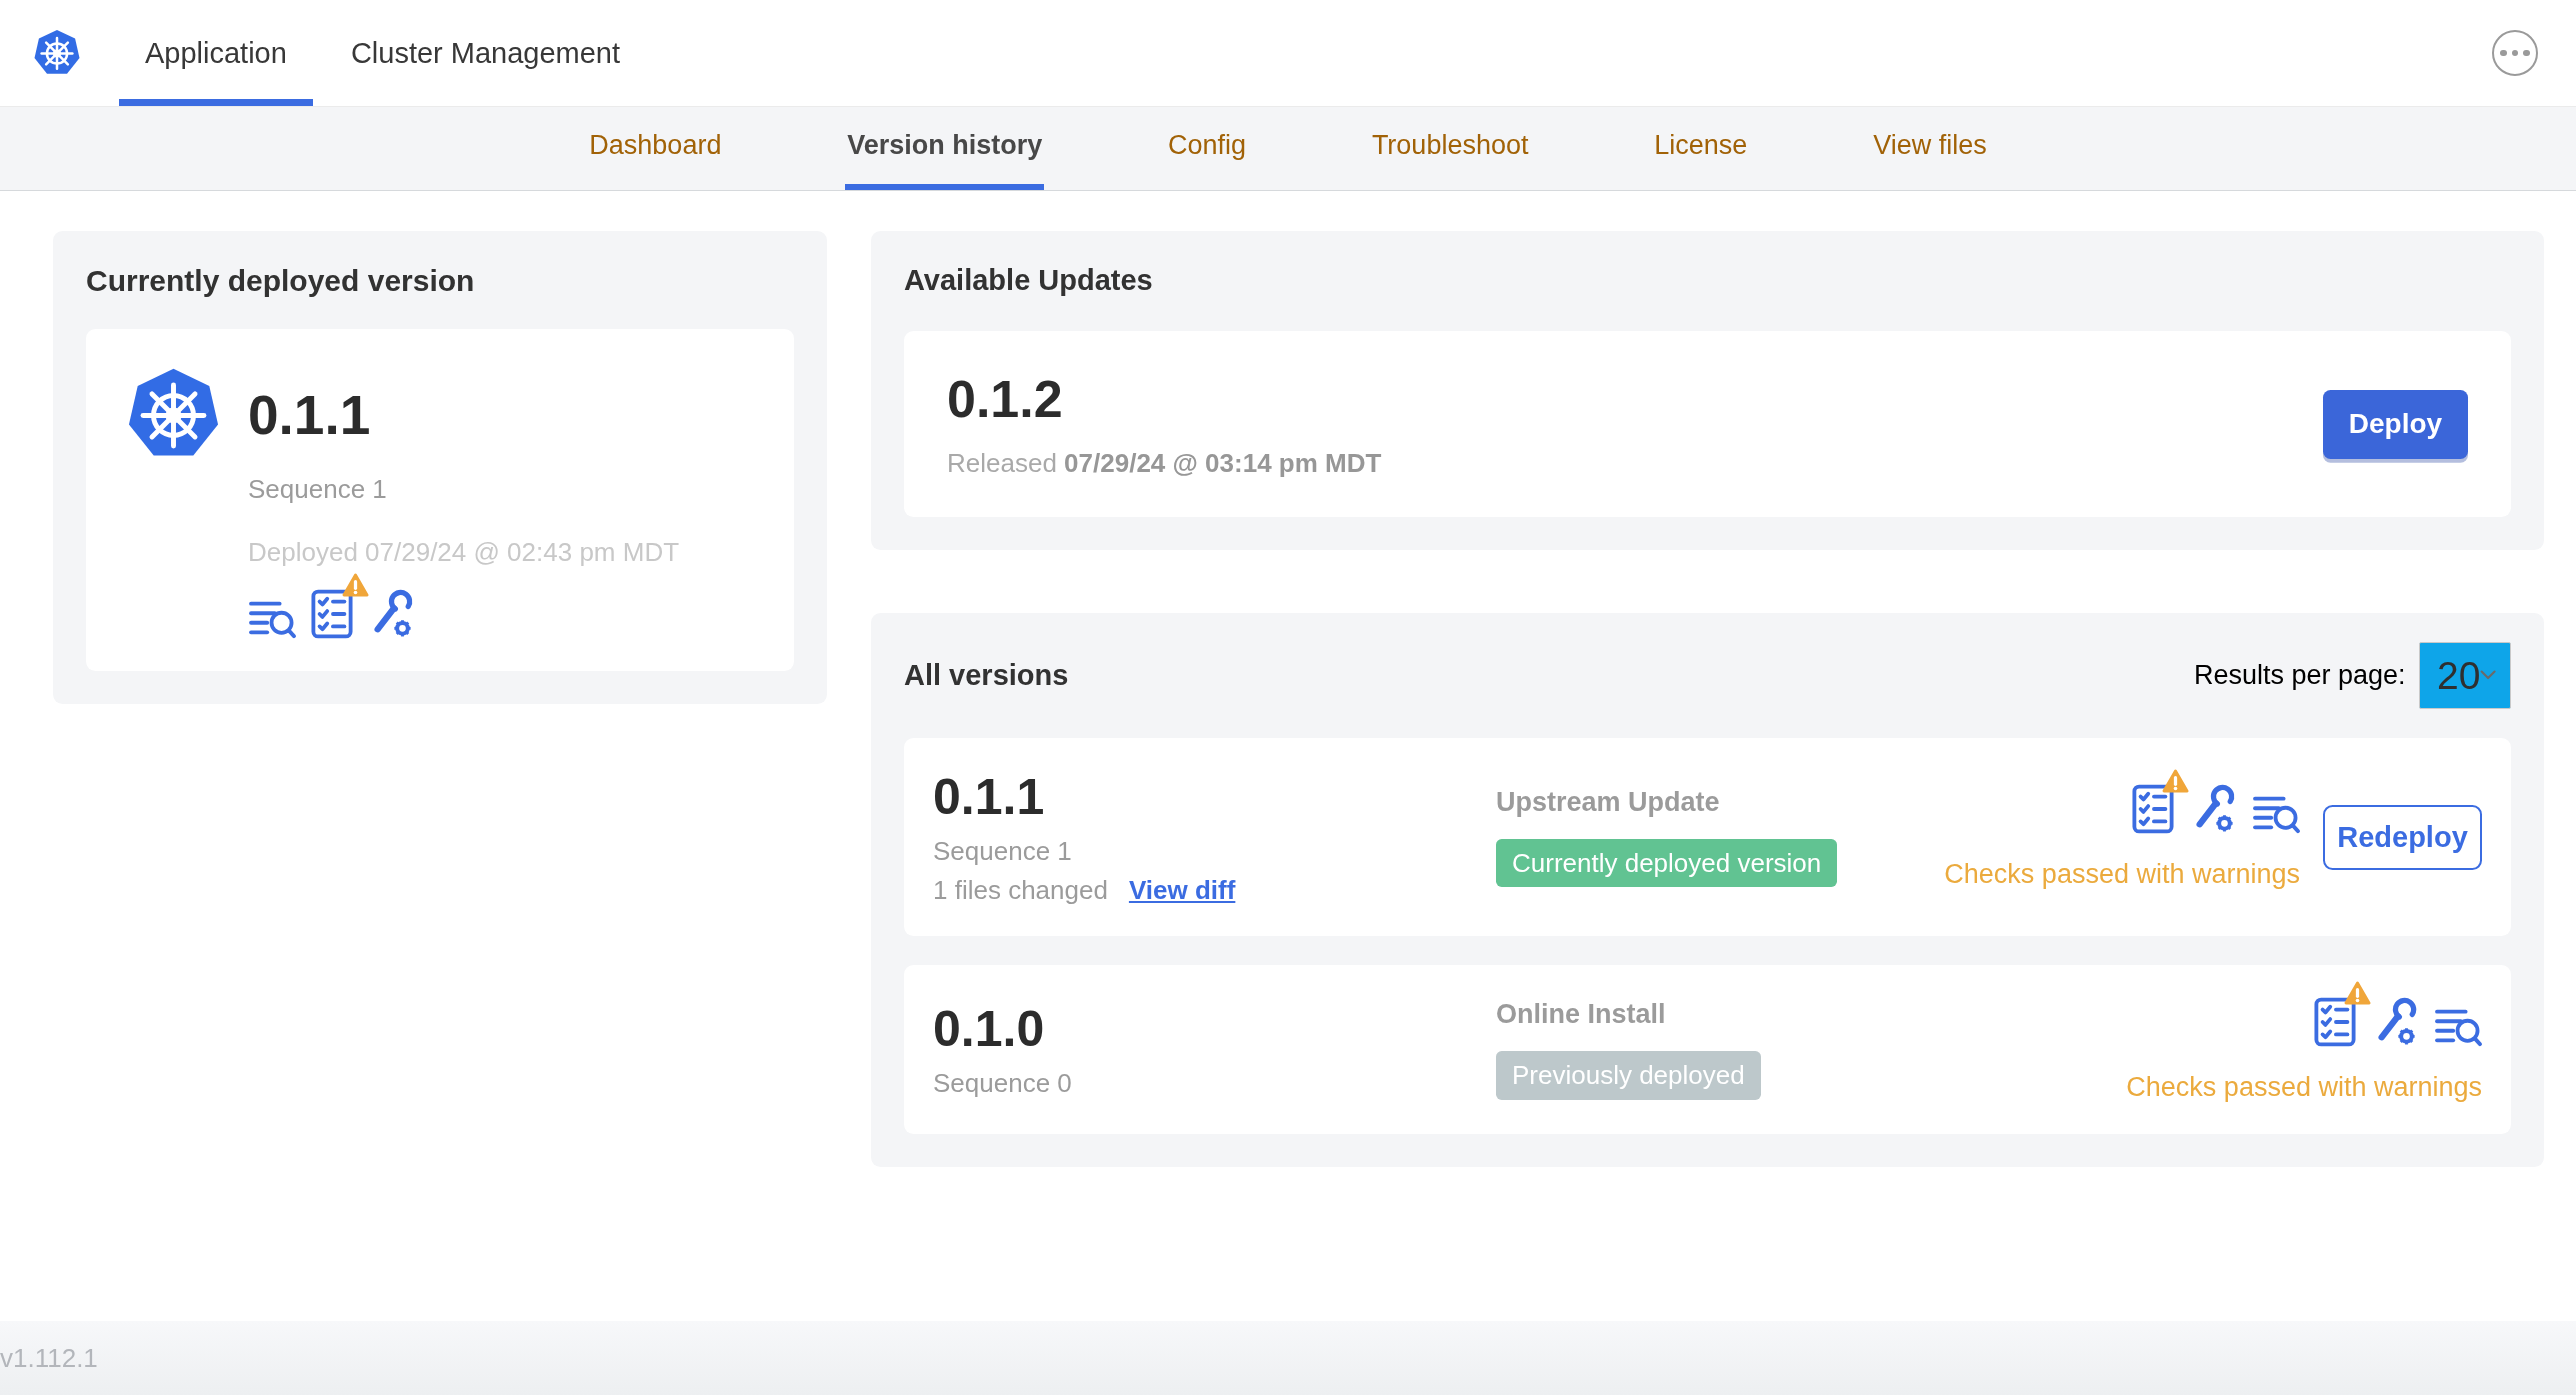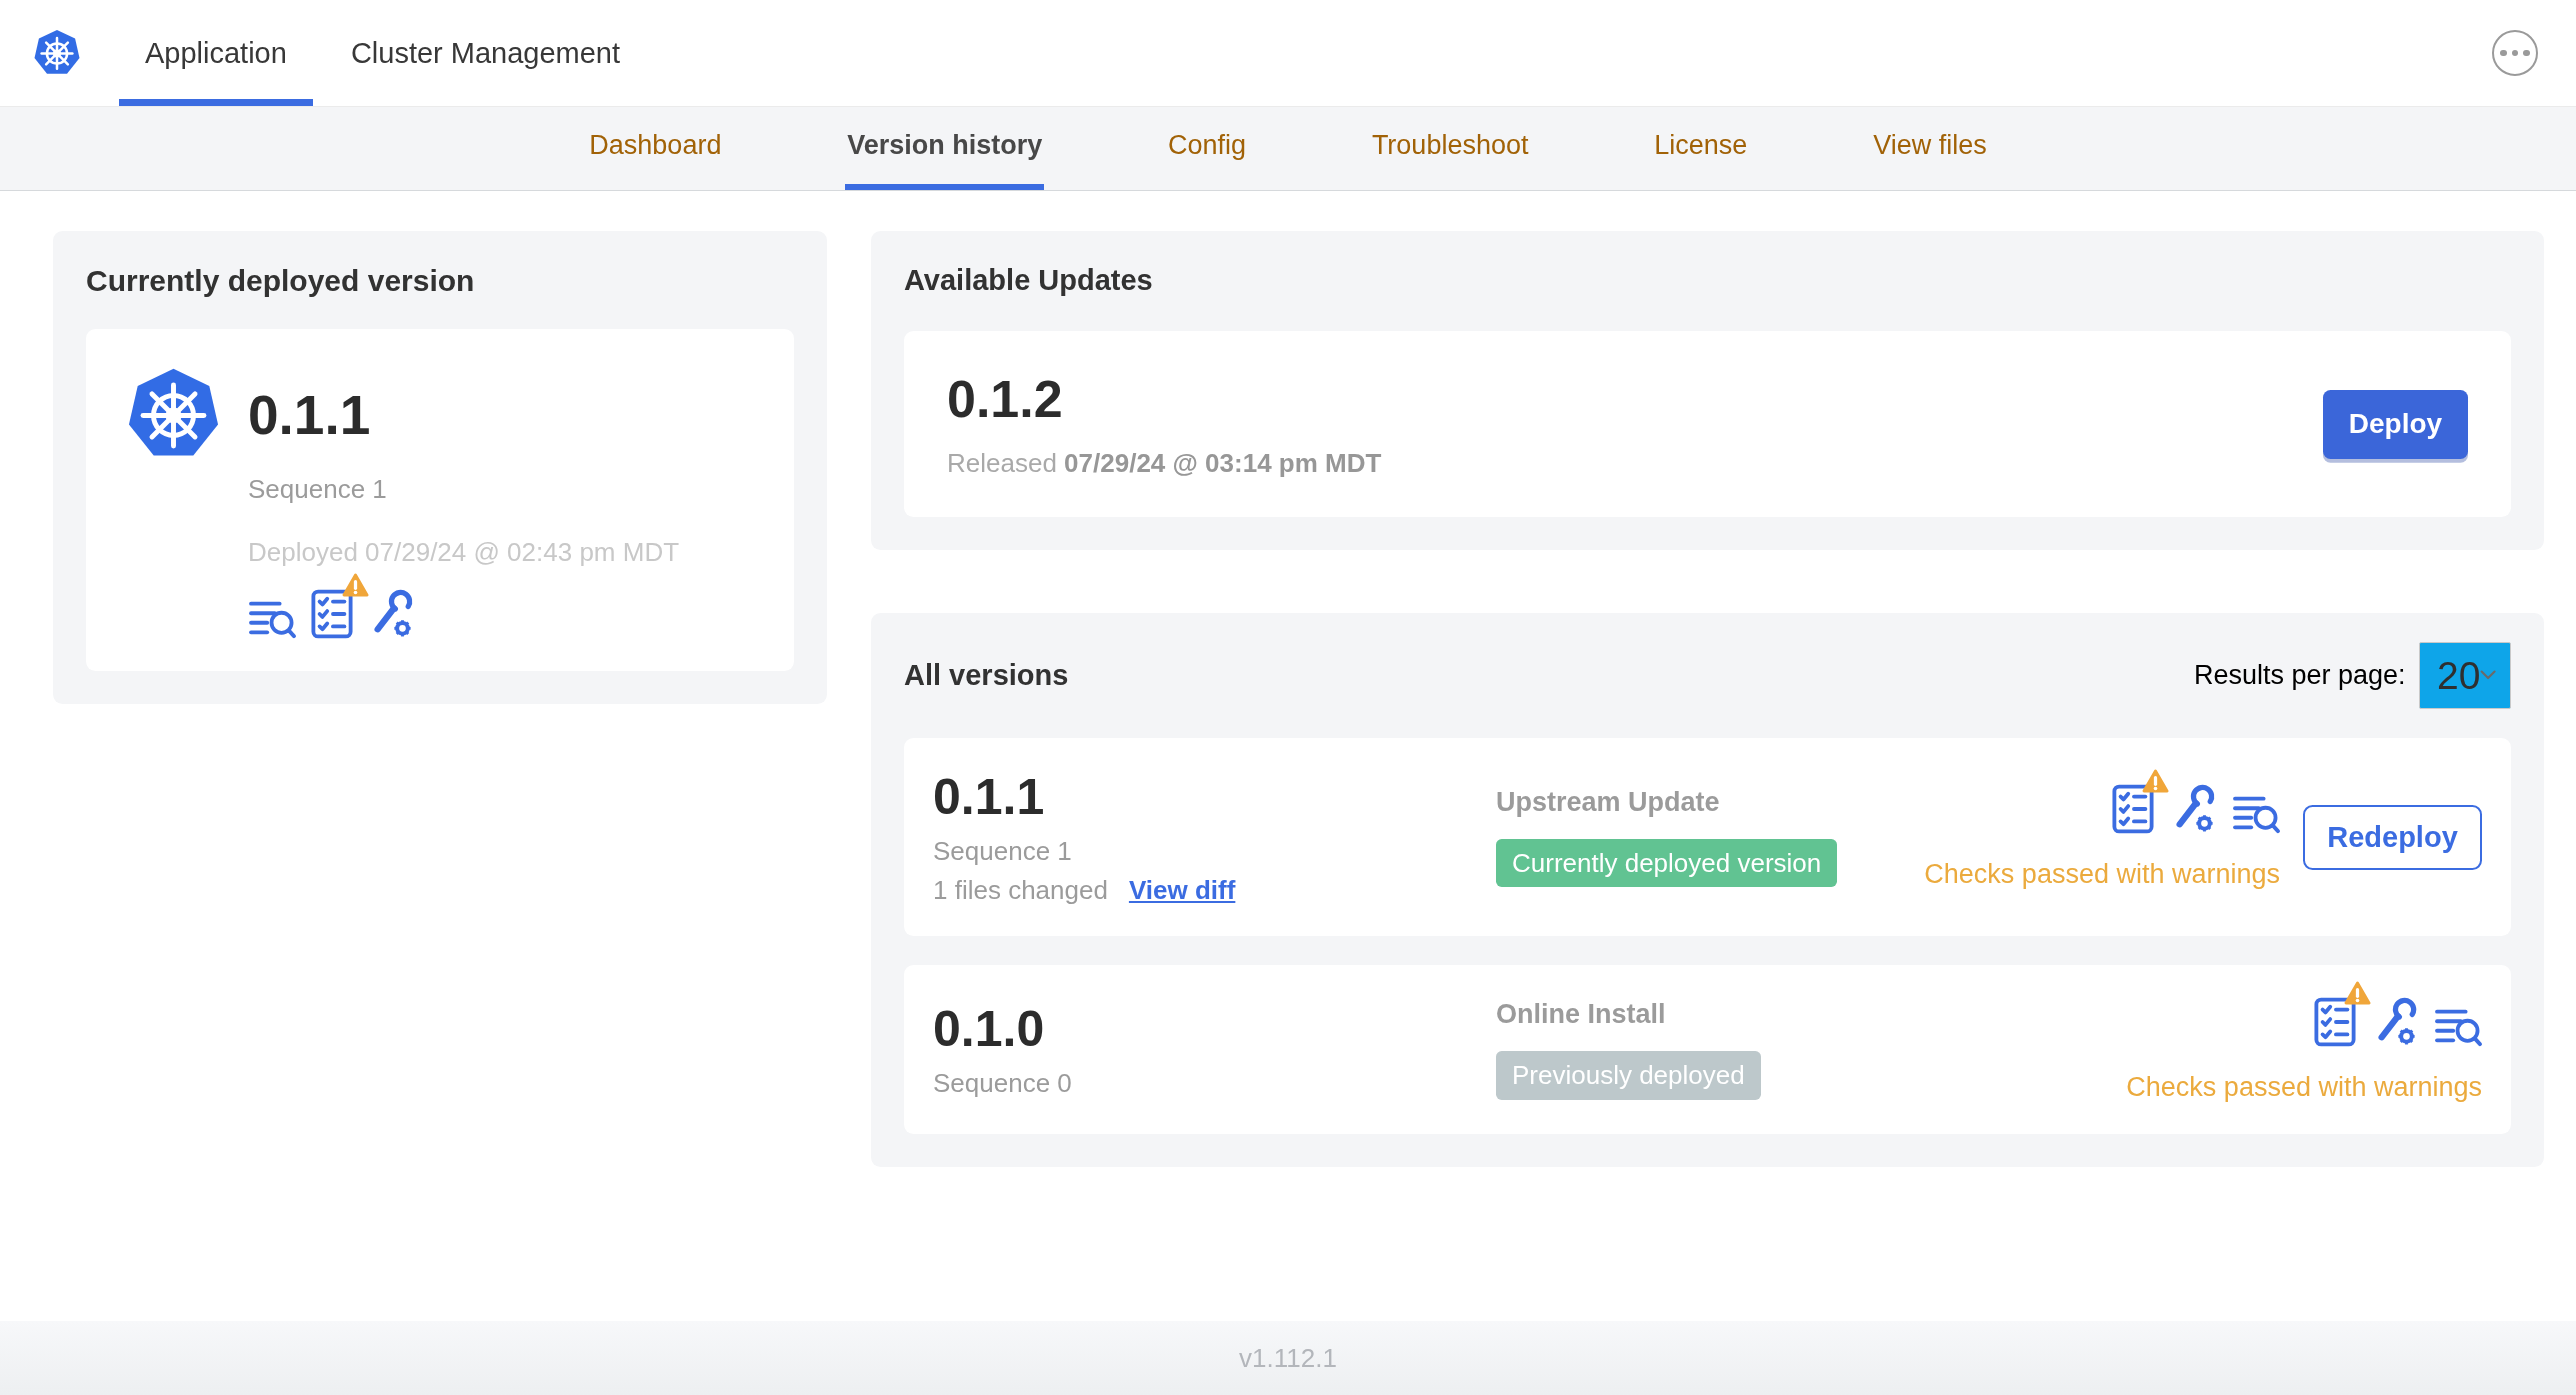--- a/index.html
+++ b/index.html
@@ -73,29 +73,29 @@
   .row-source { font-size:27px; font-weight:600; color:#9b9b9b; }
   .badge { display:inline-block; margin-top:21px; padding:8.6px 16px; border-radius:5.7px;
     font-size:26px; color:#fff; }
   .badge.green { background:#61c392; }
   .badge.gray { background:#bdc8cb; }
   .row-right { display:flex; align-items:center; gap:23px; }
   .icons-and-status { display:flex; flex-direction:column; align-items:flex-end; }
   .row-icons { display:flex; align-items:flex-end; gap:17px; }
   .checks-status { margin-top:25px; font-size:27px; font-weight:500; color:#ebaa3d; cursor:pointer; }
   .btn-outline { background:#fff; border:2.9px solid #3b6ce1; color:#3b6ce1; border-radius:9.5px;
-    width:179px; height:65px; font-size:29px; font-weight:700; cursor:pointer; font-family:inherit; }
+    width:159px; height:65px; font-size:29px; font-weight:700; cursor:pointer; font-family:inherit; }
 
   
   .ic { position:relative; display:inline-flex; cursor:pointer; }
   .warn-tri { position:absolute; top:-15.3px; right:-15.3px; }
 
   
   .footer { position:absolute; left:0; right:0; bottom:0; height:74px;
-    background:linear-gradient(#f7f8fa,#edeff1); display:flex; align-items:center; justify-content:center; }
+    background:linear-gradient(#f7f8fa,#edeff1); display:flex; align-items:center; }
   .footer-text { font-size:26px; color:#b3b6bb; }
 </style>
 </head>
 <body>
 
 <svg width="0" height="0" style="position:absolute">
   <defs>
 
     <g id="k8s">
       <polygon points="26,2 44.8,11 49.4,31.3 36.4,47.6 15.6,47.6 2.6,31.3 7.2,11" fill="#326ce5"></polygon>

